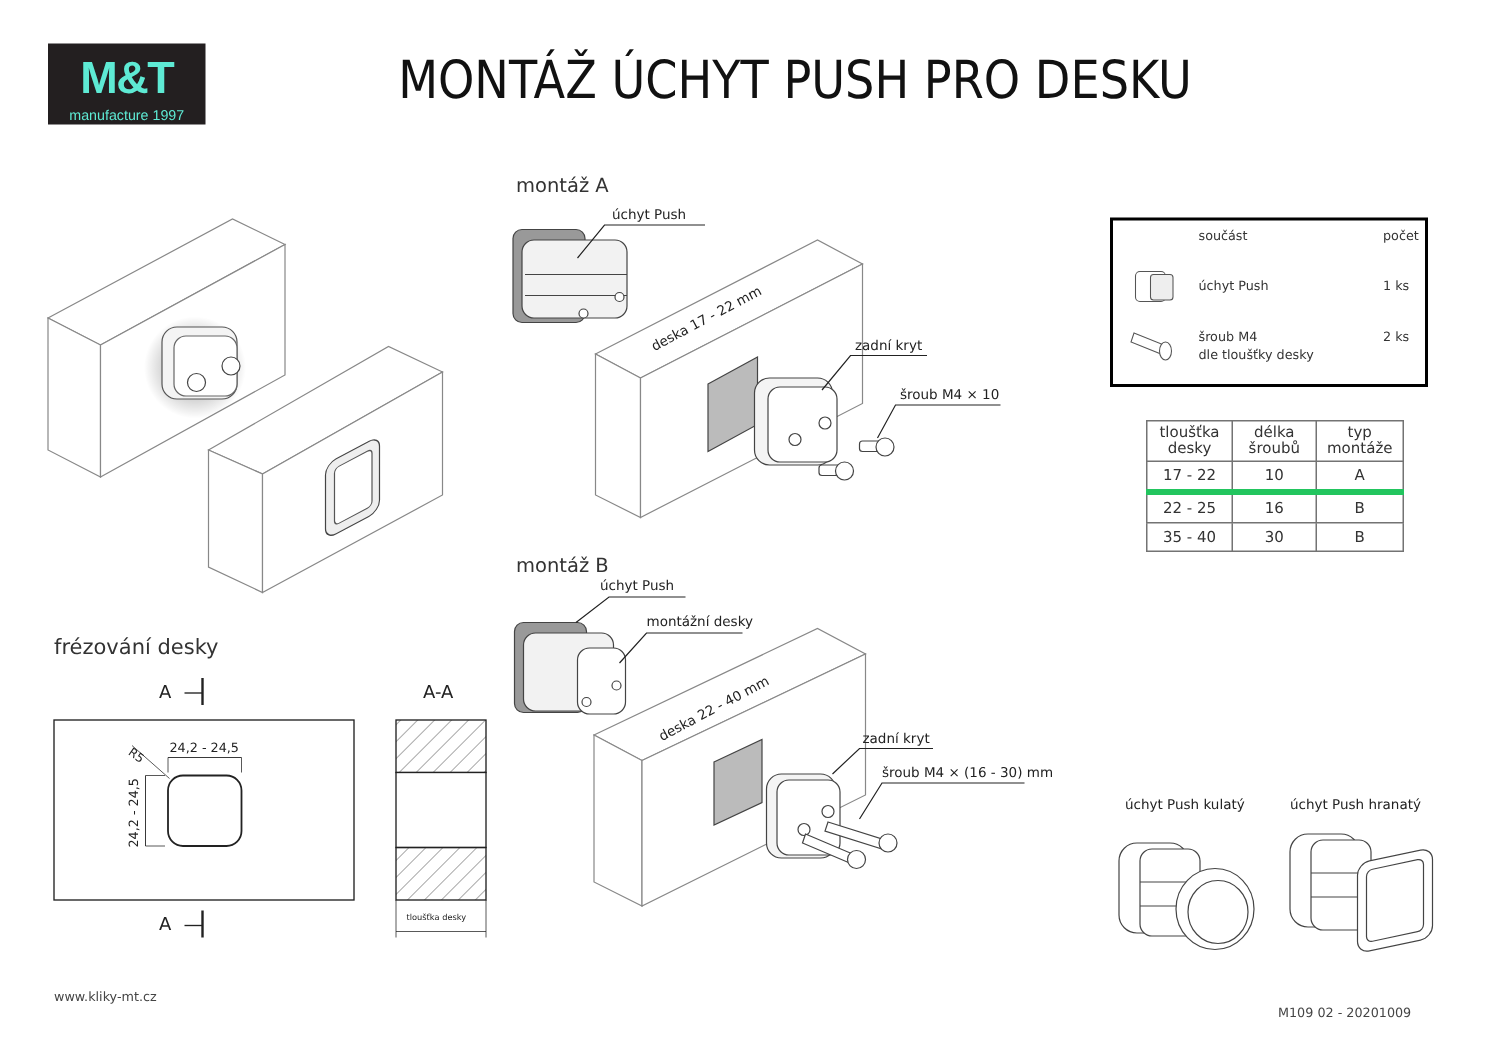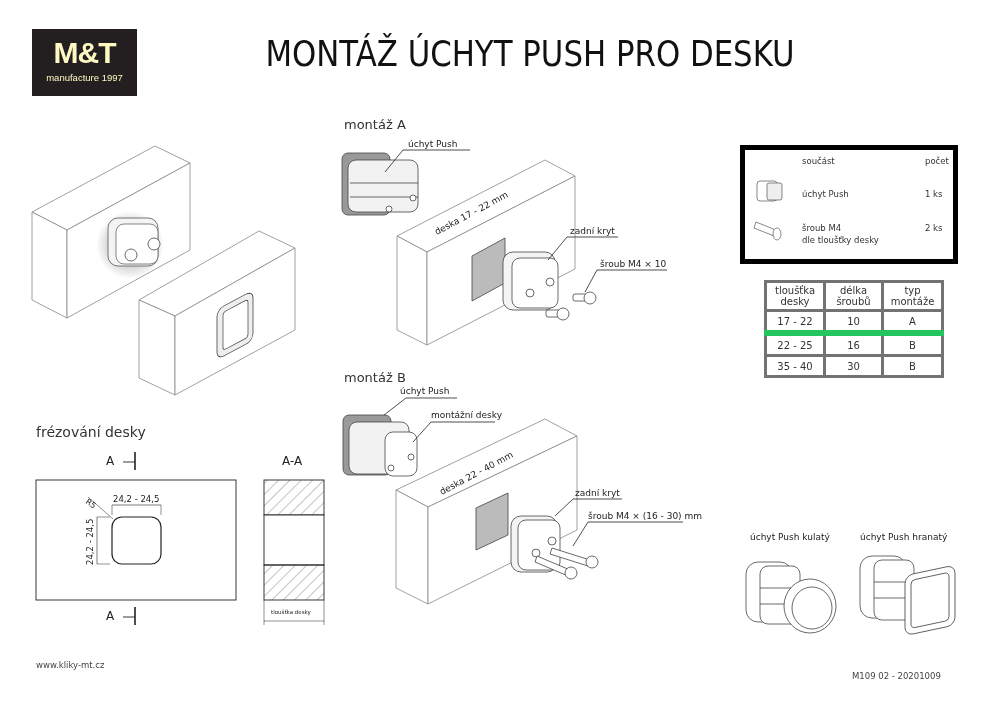--- a/index.html
+++ b/index.html
@@ -1,32 +1,32 @@
 <!DOCTYPE html>
 <html><head>
 <meta charset="utf-8">
 <style>
   html, body { margin:0; padding:0; background:#fff; }
   body { width:1000px; height:707px; position:relative; overflow:hidden; font-family:"DejaVu Sans", sans-serif; color:#222; }
   .abs { position:absolute; }
-  .logo { left:32px; top:29px; width:105px; height:67px; background:#231f20; color:#fef9c3; text-align:center; }
+  .logo { left:32px; top:29px; width:105px; height:54px; background:#231f20; color:#5eead4; text-align:center; }
   .logo .big { font-family:"Liberation Sans", sans-serif; font-weight:bold; font-size:30px; line-height:30px; margin-top:9px; letter-spacing:-1px; }
   .logo .small { font-family:"Liberation Sans", sans-serif; font-size:9.5px; margin-top:4px; }
   .title { left:0; width:1060px; top:34px; text-align:center; font-size:35px; font-weight:normal; letter-spacing:0px; color:#111; font-family:"DejaVu Sans", sans-serif; transform:scaleX(0.88); transform-origin:530px 0; }
   .h2 { font-size:13px; color:#333; }
   .lbl { font-size:9px; color:#222; white-space:nowrap; }
   .rot { transform-origin:0 0; }
   svg { position:absolute; left:0; top:0; }
-  .parts { left:740px; top:145px; width:208px; height:109px; border:5px solid #000000; font-size:8.5px; color:#333; }
+  .parts { left:740px; top:145px; width:208px; height:109px; border:2px solid #000000; font-size:8.5px; color:#333; }
   .parts div { position:absolute; white-space:nowrap; }
   table.spec { position:absolute; left:764px; top:280px; border-collapse:collapse; font-size:10px; color:#333; }
-  table.spec td { border:3px solid #737373; text-align:center; padding:0; height:18px; line-height:11px; }
+  table.spec td { border:1px solid #737373; text-align:center; padding:0; height:18px; line-height:11px; }
   table.spec tr.head td { height:26px; }
   table.spec tr.units td { height:16px; font-size:9.5px; }
-  table.spec tr.thick td { border-top:6px solid #22c55e; }
+  table.spec tr.thick td { border-top:4px solid #22c55e; }
   .footer { font-size:8.5px; color:#444; }
 </style>
 </head>
 <body>
 
 <div class="abs logo">
   <div class="big">M&amp;T</div>
   <div class="small">manufacture 1997</div>
 </div>
 

